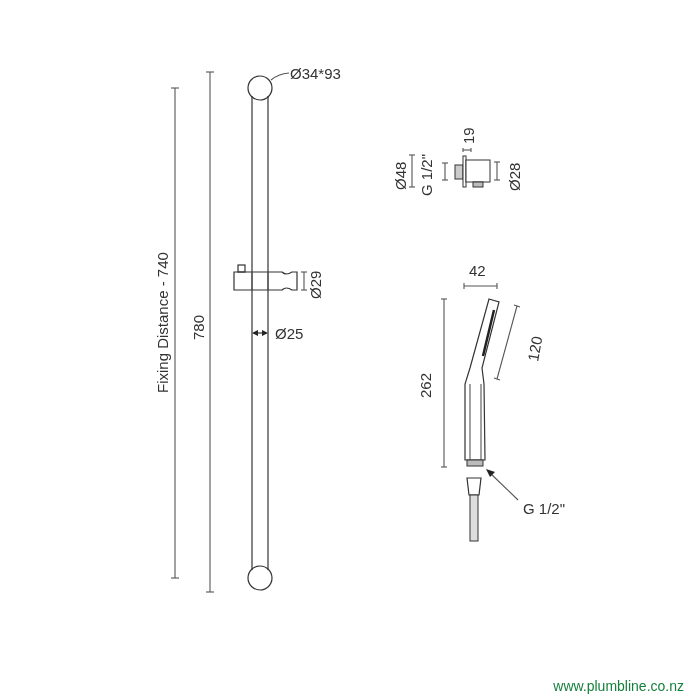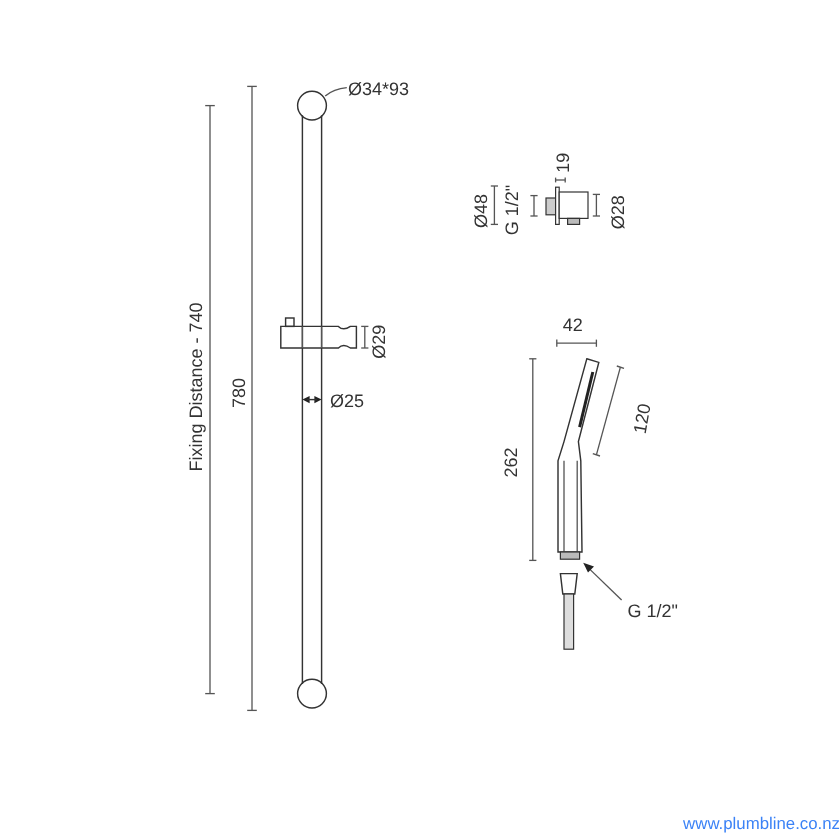--- a/index.html
+++ b/index.html
@@ -1,19 +1,19 @@
 <!DOCTYPE html>
 <html><head>
 <meta charset="utf-8">
 <style>
   html,body{margin:0;padding:0;background:#ffffff;}
   body{width:700px;height:700px;position:relative;overflow:hidden;font-family:"Liberation Sans",sans-serif;}
   svg{position:absolute;left:0;top:0;}
   .lbl{font-family:"Liberation Sans",sans-serif;font-size:15px;fill:#333;font-weight:300;}
-  .wm{position:absolute;right:0;bottom:6px;font-size:14px;color:#3b82f6;font-family:"Liberation Sans",sans-serif;}
+  .wm{position:absolute;right:16px;bottom:6px;font-size:14px;color:#15803d;font-family:"Liberation Sans",sans-serif;}
   .ln{stroke:#555;stroke-width:1.1;fill:none;}
   .lnd{stroke:#333;stroke-width:1.2;fill:none;}
 </style>
 </head>
 <body>
 
 <svg width="700" height="700" viewBox="0 0 700 700">
 
   <g>
 

